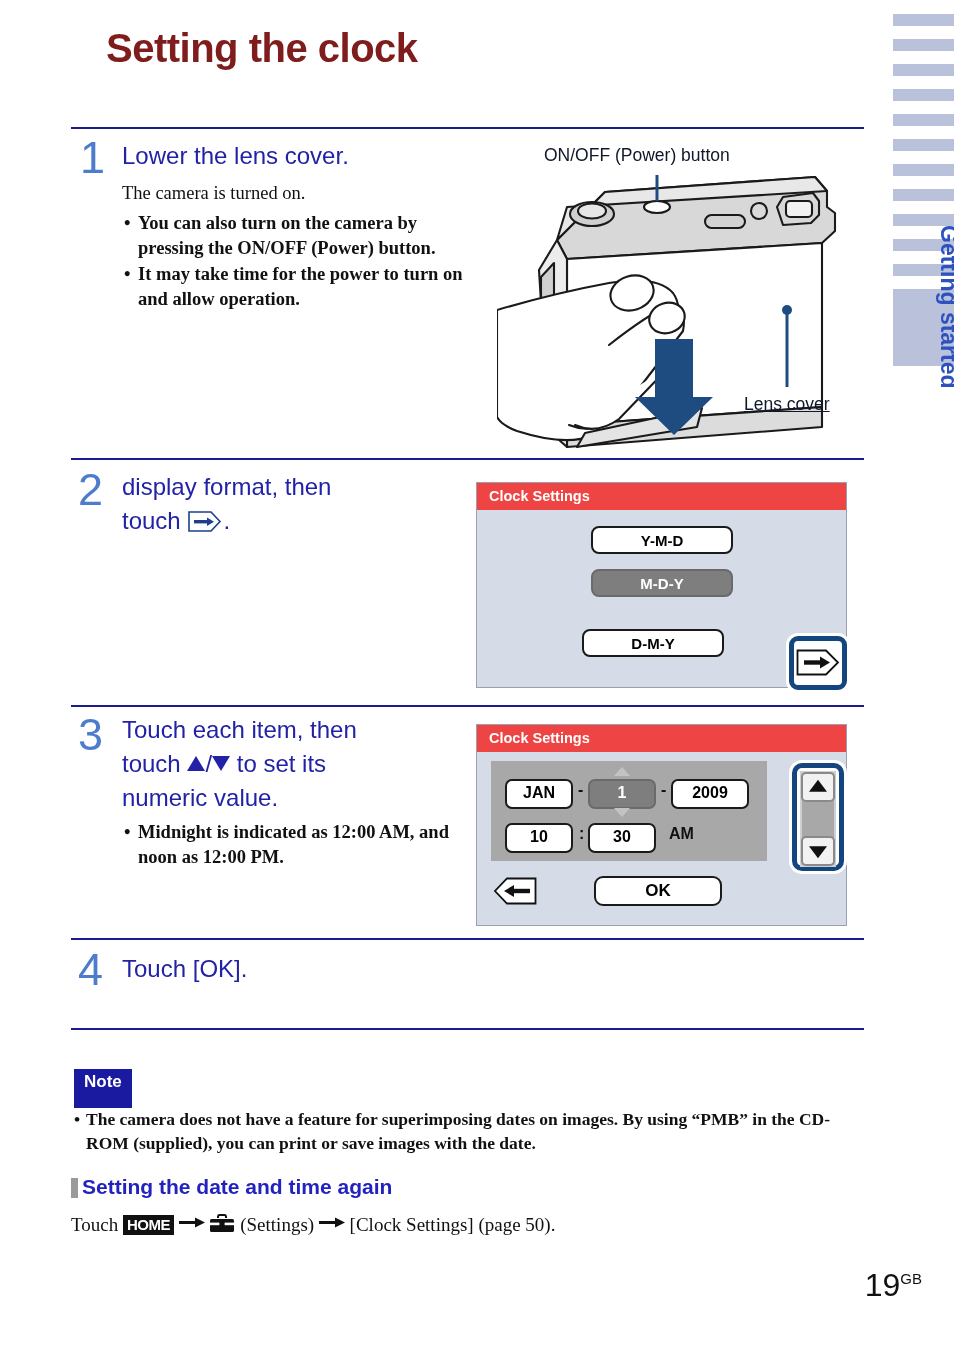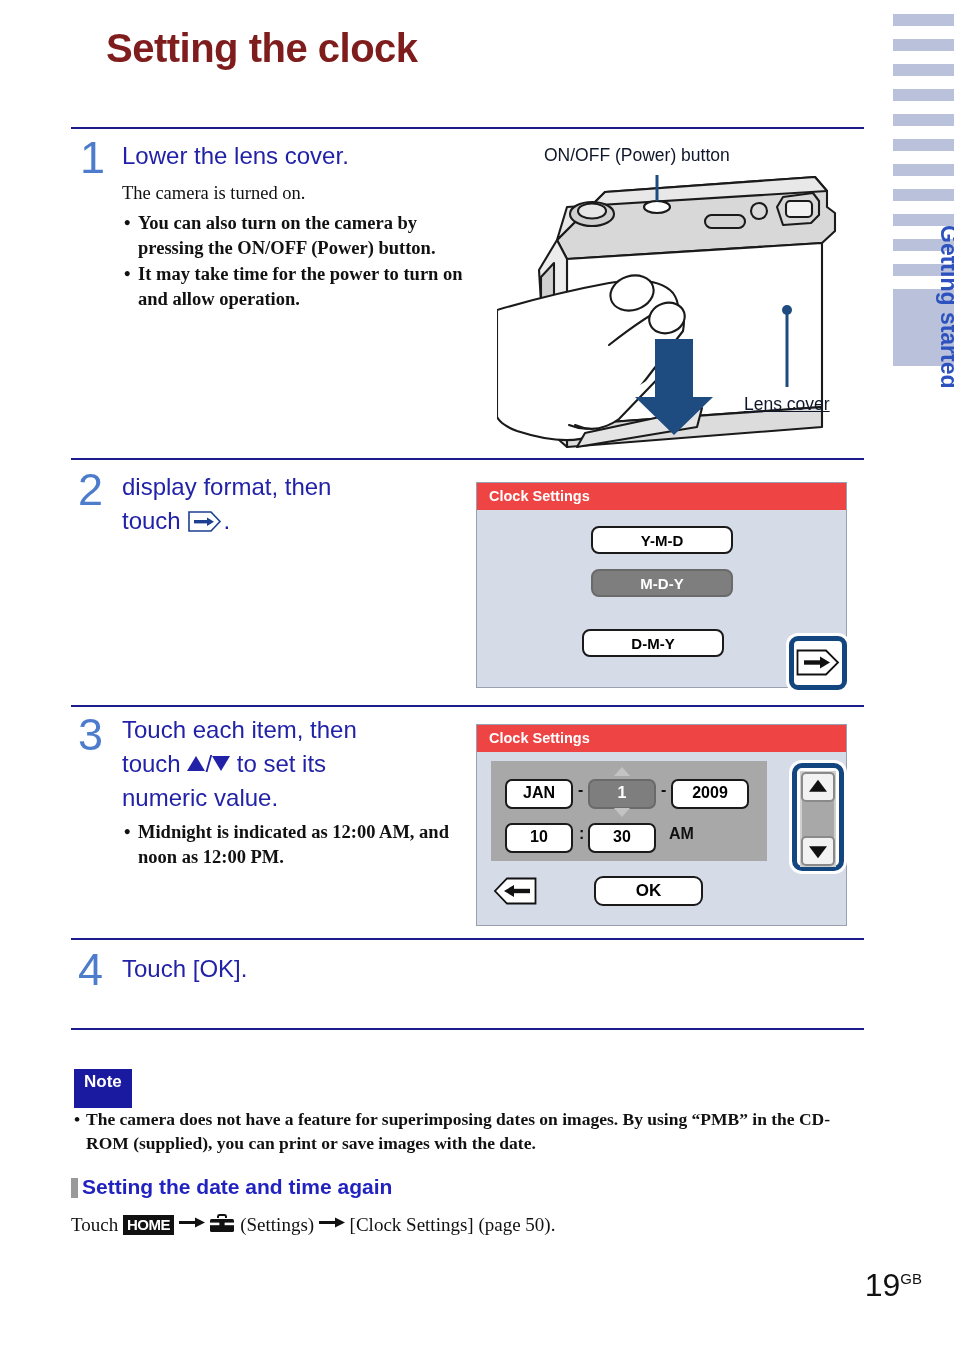--- a/index.html
+++ b/index.html
@@ -301,21 +301,21 @@
     border-top: 12px solid #111;
   }
 
   .back-btn {
     position: absolute;
     width: 44px;
     height: 28px;
   }
   .ok-btn {
     position: absolute;
-    width: 109px;
+    width: 128px;
     height: 30px;
     border-radius: 9px;
     border: 2px solid #1a1a1a;
     background: #ffffff;
     color: #000;
     font-family: "Liberation Sans", sans-serif;
     font-weight: bold;
     font-size: 17px;
     text-align: center;
     line-height: 26px;

